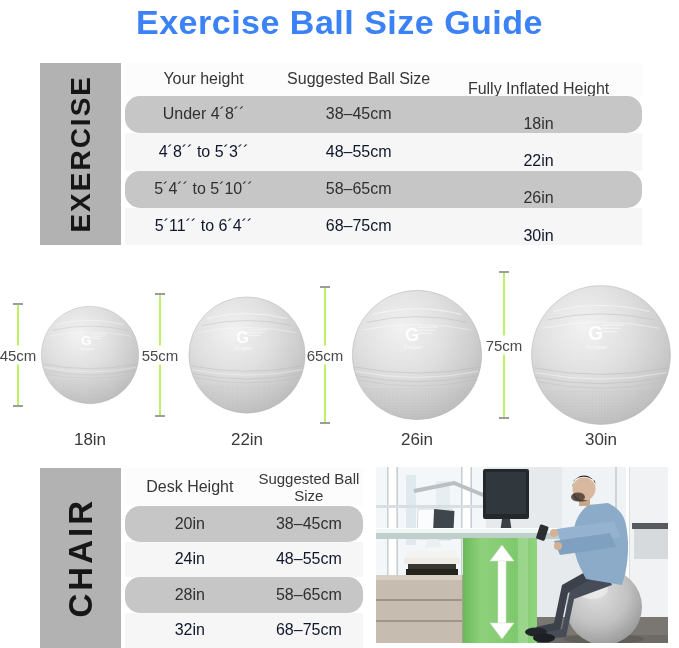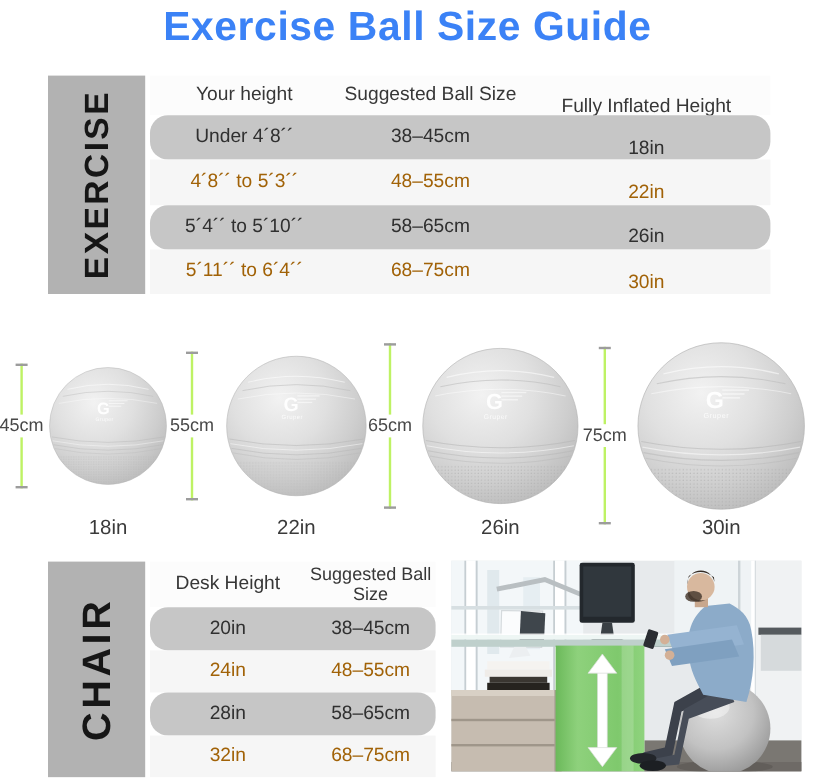--- a/index.html
+++ b/index.html
@@ -23,21 +23,21 @@
     font-weight:700;color:#161616;
   }
   #exercise-section{left:40px;top:63px;width:602px;height:182px;}
   #exercise-section .side-label{font-size:28px;letter-spacing:2px;}
   #chair-section{left:40px;top:468px;width:323px;height:180px;}
   #chair-section .side-label{font-size:33px;letter-spacing:3px;}
   .tbl{flex:1;margin-left:4px;display:flex;flex-direction:column;}
   .tr{display:flex;align-items:center;justify-content:space-between;}
   .tr.head{background:#fcfcfc;color:#373737;}
   .tr.gray{background:#c6c6c6;color:#303030;border-radius:15px;}
-  .tr.light{background:#f6f6f6;color:#a16207;}
+  .tr.light{background:#f6f6f6;color:#0f172a;}
   .td{text-align:center;font-size:16px;line-height:1.15;}
   
   #exercise-section .tr{height:37.25px;}
   #exercise-section .tr.head{height:33px;}
   .exc1{width:30.4%;} .exc2{width:29.6%;} .exc3{width:40%;margin-top:19px;}
   
   #chair-section .tr{height:35.5px;}
   #chair-section .tr.head{height:38px;}
   .chc1{width:54.5%;} .chc2{width:45.5%;}
   #chair-section .tr.head .chc2{font-size:15px;}
@@ -104,21 +104,21 @@
 
     <div class="measure" style="left:17px;top:48px;height:104px;">
       <span class="measure-label">45cm</span>
     </div>
     <div class="measure" style="left:159px;top:38px;height:124px;">
       <span class="measure-label">55cm</span>
     </div>
     <div class="measure" style="left:324px;top:31px;height:138px;">
       <span class="measure-label">65cm</span>
     </div>
-    <div class="measure" style="left:503px;top:34px;height:148px;">
+    <div class="measure" style="left:503px;top:16px;height:148px;">
       <span class="measure-label">75cm</span>
     </div>
 
     <svg class="ball-svg" style="left:38px;top:48px;" width="104" height="104" viewBox="-80 -80 160 160">
       <defs>
         <radialGradient id="bg1" cx="38%" cy="30%" r="75%">
           <stop offset="0%" stop-color="#f2f2f2"></stop>
             <stop offset="45%" stop-color="#e0e0e0"></stop>
           <stop offset="75%" stop-color="#cecece"></stop>
             <stop offset="100%" stop-color="#bcbcbc"></stop>

